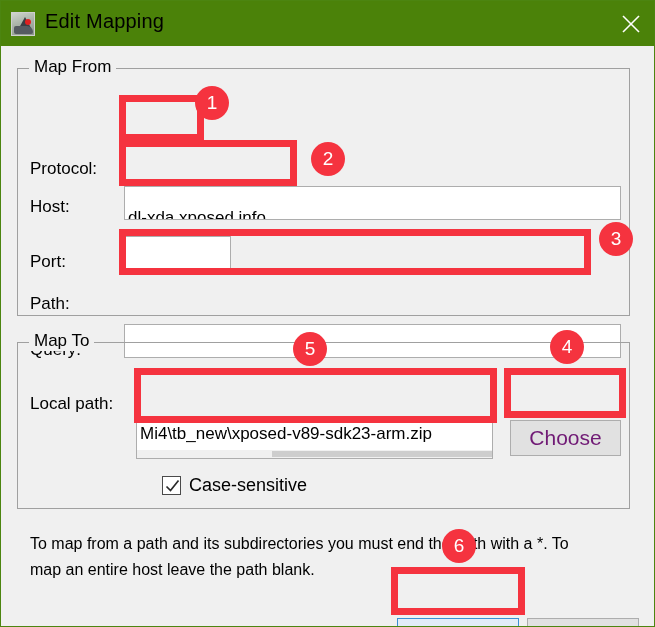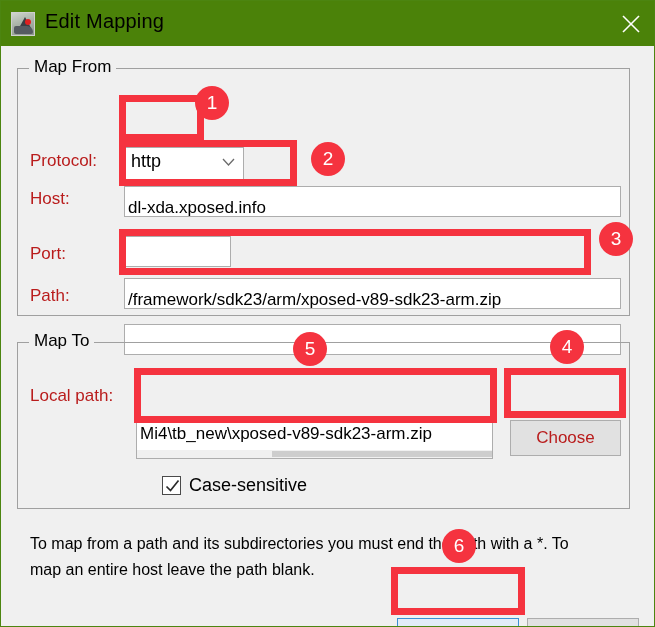--- a/index.html
+++ b/index.html
@@ -105,34 +105,35 @@
     color: #000;
     white-space: nowrap;
   }
   #group-map-from { left: 16px; top: 22px; width: 613px; height: 248px; }
   #group-map-to  { left: 16px; top: 296px; width: 613px; height: 167px; }
 
   
   .field-label {
     position: absolute;
     font-size: 17px;
-    color: #b91c1c;
-    white-space: nowrap;
+    color: #000000;
+    white-space: nowrap;
+    margin-top: 8px;
   }
 
   
   .textbox {
     position: absolute;
     box-sizing: border-box;
     border: 1px solid #adadad;
     background: #ffffff;
     font-family: "Liberation Sans", sans-serif;
     font-size: 17px;
     color: #000;
-    padding: 6px 3px;
+    padding: 16px 3px;
     line-height: 29px;
     height: 31px;
     white-space: nowrap;
     overflow: hidden;
   }
   .textbox.empty { color: #000; }
 
   
   #protocol-combo {
     position: absolute;
@@ -184,22 +185,22 @@
     background: #cdcdcd;
   }
 
   
   .btn {
     position: absolute;
     box-sizing: border-box;
     border: 1px solid #adadad;
     background: #e1e1e1;
     font-family: "Liberation Sans", sans-serif;
-    font-size: 17px;
-    color: #b91c1c;
+    font-size: 21px;
+    color: #701a75;
     display: flex;
     align-items: center;
     justify-content: center;
     cursor: default;
   }
   .btn.default {
     border: 1px solid #3a8fd4;
     background: #e2ecf7;
   }
   #choose-button { left: 509px; top: 374px; width: 111px; height: 36px; }
@@ -283,35 +284,28 @@
   </div>
 
   <div id="client">
 
     <div class="groupbox" id="group-map-from">
       <div class="group-title">Map From</div>
     </div>
 
     <div class="field-label" style="left:29px; top:105px;">Protocol:</div>
 
-    <div id="protocol-combo">
-      <div id="protocol-value">http</div>
-      <svg id="protocol-arrow" viewBox="0 0 13 9">
-        <polyline points="1,1 6.5,7 12,1" fill="none" stroke="#6b6b6b" stroke-width="1.3"></polyline>
-      </svg>
-    </div>
 
     <div class="field-label" style="left:29px; top:143px;">Host:</div>
     <div class="textbox" id="host-input" style="left:123px; top:140px; width:497px;">dl-xda.xposed.info</div>
 
     <div class="field-label" style="left:29px; top:198px;">Port:</div>
     <div class="textbox empty" id="port-input" style="left:123px; top:190px; width:107px;"></div>
 
     <div class="field-label" style="left:29px; top:240px;">Path:</div>
-    <div class="textbox" id="path-input" style="left:123px; top:232px; width:497px;">/framework/sdk23/arm/xposed-v89-sdk23-arm.zip</div>
 
     <div class="field-label" style="left:29px; top:286px;">Query:</div>
     <div class="textbox empty" id="query-input" style="left:123px; top:278px; width:497px;"></div>
 
     <div class="groupbox" id="group-map-to">
       <div class="group-title">Map To</div>
     </div>
 
     <div class="field-label" style="left:29px; top:340px;">Local path:</div>
 

